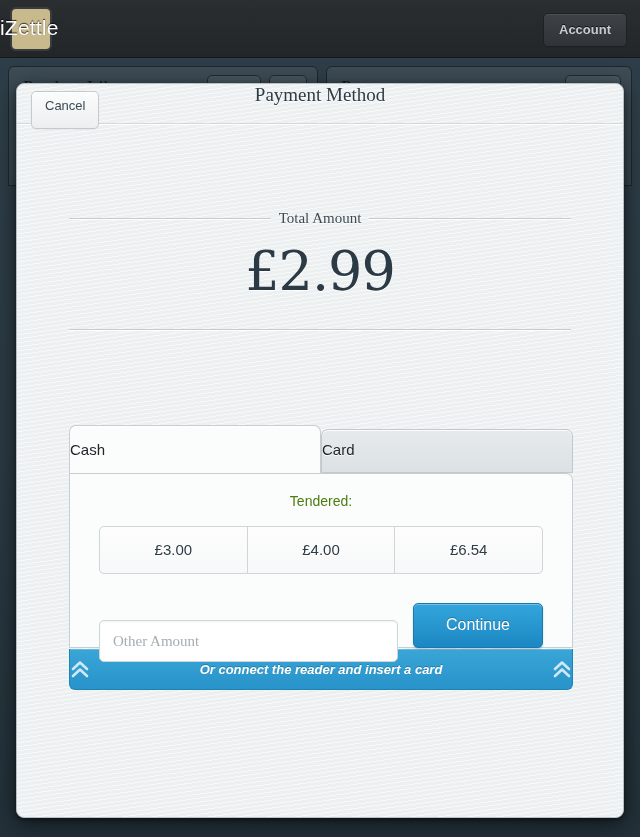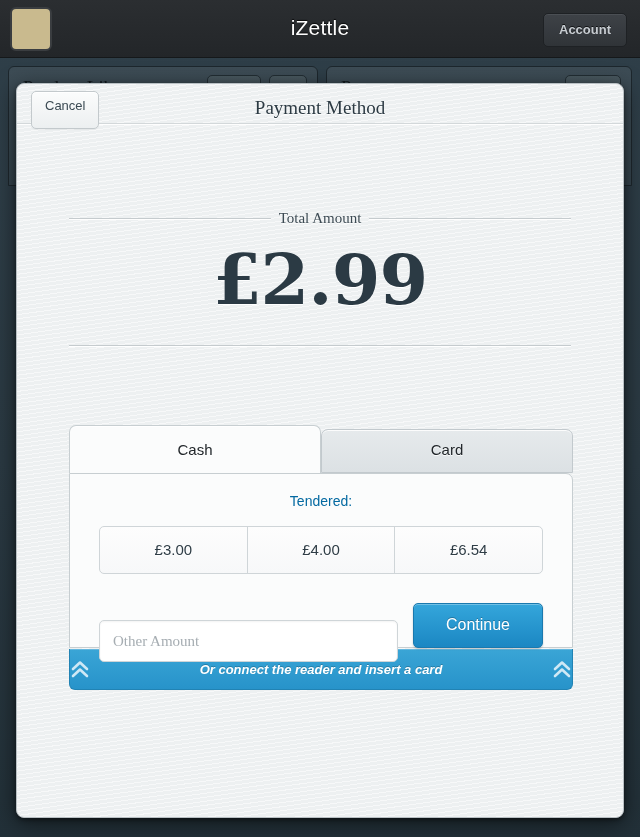--- a/index.html
+++ b/index.html
@@ -44,21 +44,21 @@
       radial-gradient(ellipse at 30% 80%, #cfc09a 0%, rgba(207,192,154,0) 60%),
       radial-gradient(ellipse at 78% 30%, #ded0ab 0%, rgba(222,208,171,0) 65%),
       linear-gradient(160deg, #d9cba6 0%, #c4b храм88 1%, #c9ba8e 45%, #b9a87a 100%);
     background-color: #c9ba8e;
   }
 
   #app-title {
     position: absolute;
     left: 0; right: 0;
     top: 16px;
-    text-align: center;
+    text-align: left;
     color: #fdfdfd;
     font-size: 21px;
     font-weight: 400;
     letter-spacing: .2px;
     text-shadow: 0 -1px 1px rgba(0,0,0,.8);
   }
 
   #account-button {
     position: absolute;
     right: 13px; top: 13px;
@@ -150,21 +150,21 @@
     border-radius: 5px;
     background: linear-gradient(180deg, #fbfcfc 0%, #eceff0 100%);
     border: 1px solid #c3c9cc;
     color: #3b4a53;
     font-size: 13px;
     box-shadow: inset 0 1px 0 #fff, 0 1px 1px rgba(0,0,0,.04);
   }
 
   #sheet-title {
     position: absolute;
-    left: 0; right: 0; top: 13px;
+    left: 0; right: 0; top: 0;
     text-align: center;
     color: #2c3a43;
     font-family: "Liberation Serif", "DejaVu Serif", serif;
     font-size: 19px;
     text-shadow: 0 1px 0 rgba(255,255,255,.9);
   }
 
   
   #total-block {
     margin-top: 86px;
@@ -188,22 +188,22 @@
     font-size: 15px;
     text-shadow: 0 1px 0 rgba(255,255,255,.9);
     white-space: nowrap;
   }
 
   #total-amount-value {
     margin-top: 18px;
     text-align: center;
     color: #2b3a44;
     font-family: "DejaVu Serif", "Liberation Serif", serif;
-    font-weight: 700;
-    font-size: 70px;
+    font-weight: 400;
+    font-size: 54px;
     line-height: 1;
     letter-spacing: -1px;
     text-shadow: 0 1px 0 rgba(255,255,255,.95);
   }
 
   #total-bottom-rule {
     margin: 30px 52px 0;
     height: 0;
     border-top: 1px solid #c5cbce;
     border-bottom: 1px solid rgba(255,255,255,.95);
@@ -216,21 +216,21 @@
     top: 341px;
     width: 504px;
     height: 48px;
     display: flex;
   }
 
   .tab {
     width: 293px;
     height: 48px;
     position: relative;
-    text-align: center;
+    text-align: left;
     font-size: 15px;
     color: #21262a;
   }
   .tab .tab-label {
     position: absolute;
     left: 0; right: 0; top: 15px;
     text-shadow: 0 1px 0 rgba(255,255,255,.85);
   }
   .tab.active {
     background: #fbfcfc;
@@ -260,21 +260,21 @@
     height: 175px;
     background: #fbfcfc;
     border: 1px solid #c7ced1;
     border-radius: 0 7px 0 0;
     z-index: 2;
   }
 
   #tendered-label {
     text-align: center;
     margin-top: 19px;
-    color: #0369a1;
+    color: #4d7c0f;
     font-size: 14px;
   }
 
   #tendered-options {
     display: flex;
     margin: 17px 29px 0;
     border: 1px solid #cfd5d8;
     border-radius: 5px;
     overflow: hidden;
     background: linear-gradient(180deg, #fdfdfd 0%, #f7f8f9 100%);

